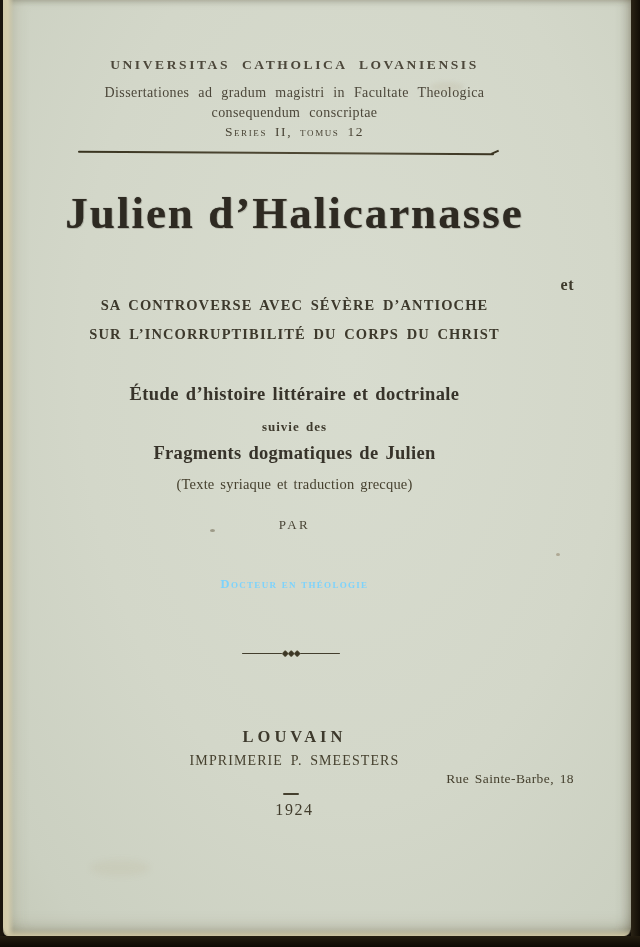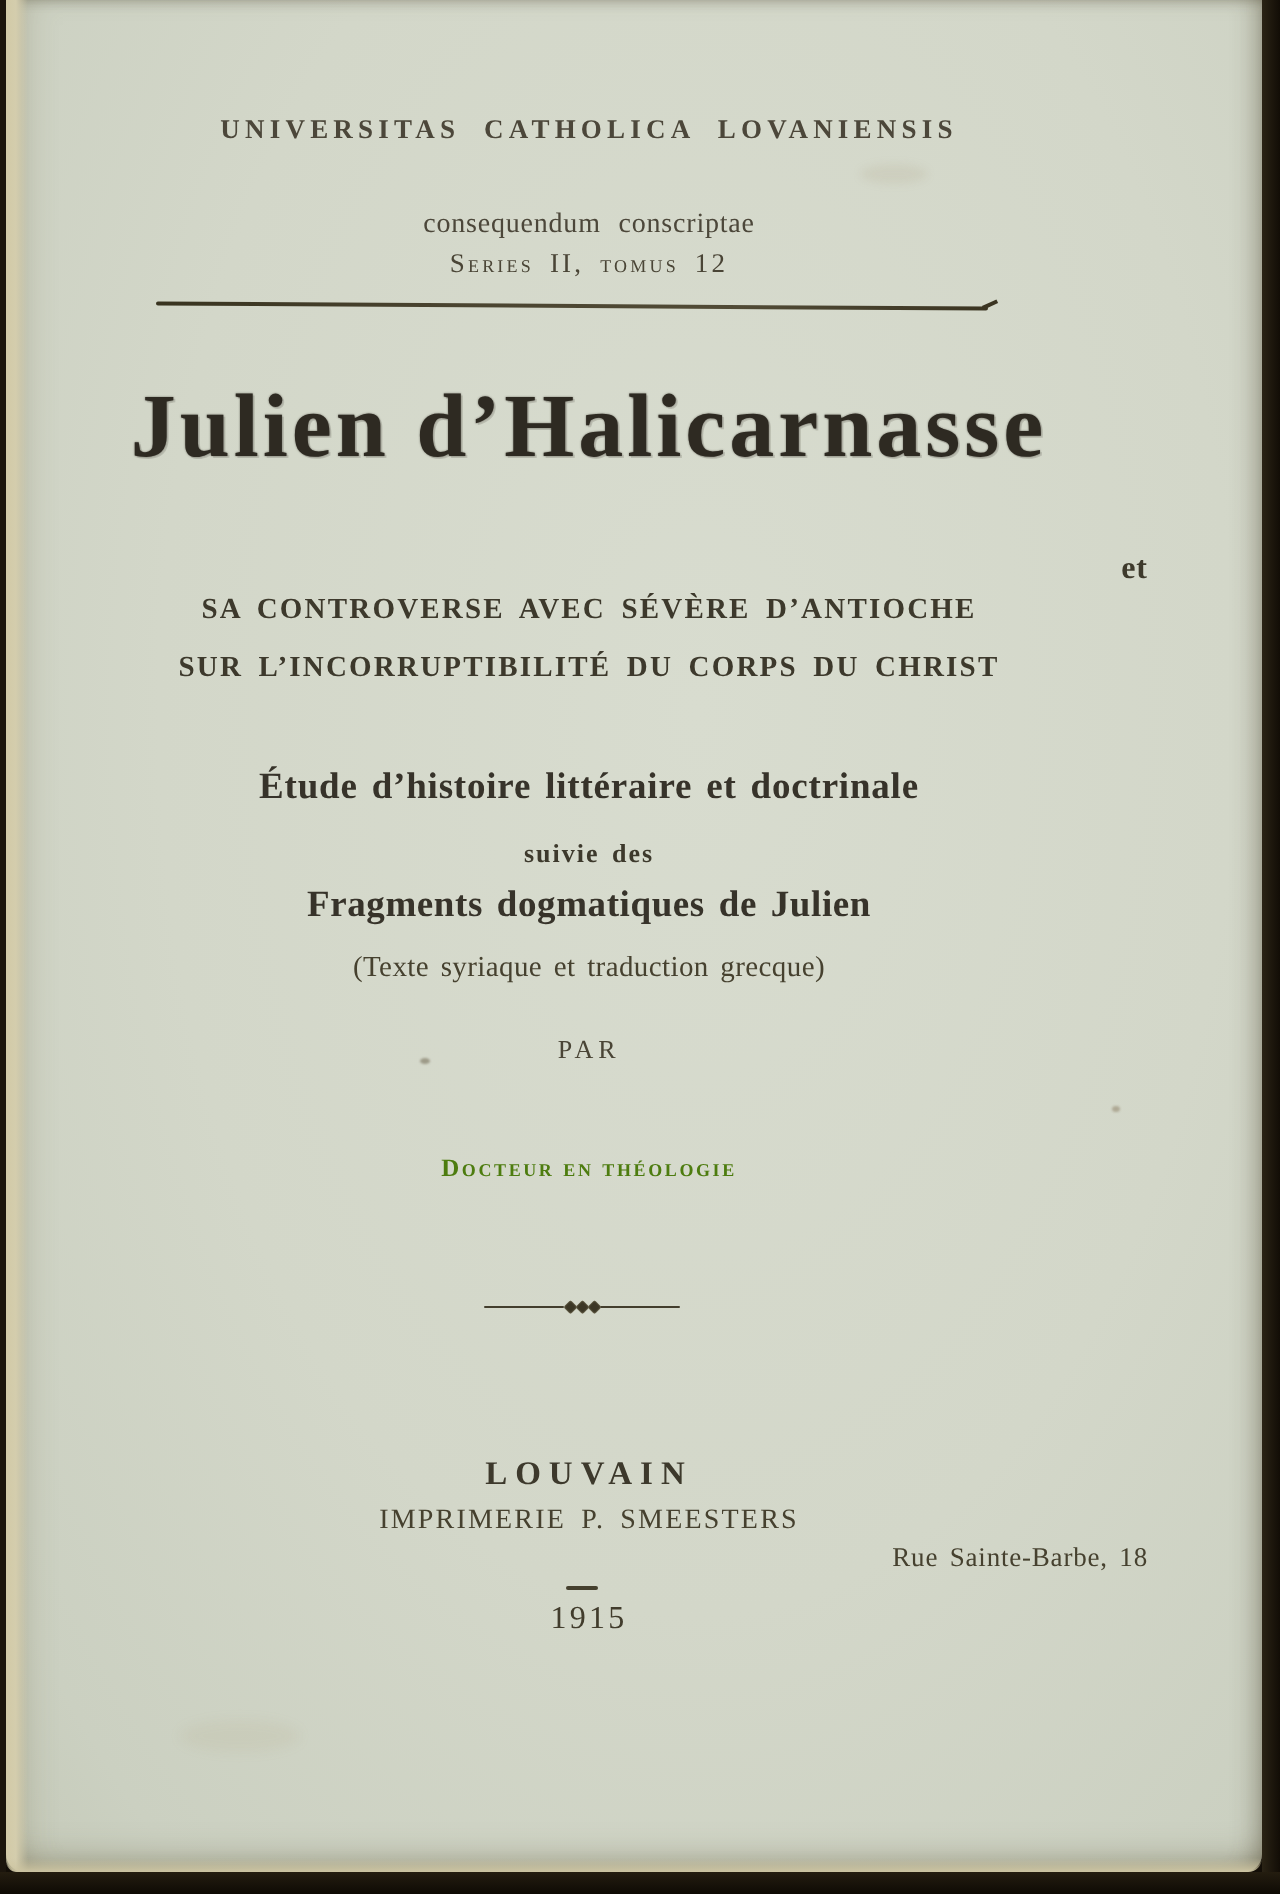--- a/index.html
+++ b/index.html
@@ -65,21 +65,21 @@
   .sub1{top:297px;font-size:14.5px;font-weight:bold;letter-spacing:1.1px;word-spacing:3px;color:#3d392c;}
   .sub2{top:326px;font-size:14.5px;font-weight:bold;letter-spacing:1.1px;word-spacing:3px;color:#3d392c;}
 
   .etude{top:384px;font-size:18.5px;font-weight:bold;letter-spacing:.4px;word-spacing:2px;color:#37332a;}
   .suivie{top:419px;font-size:13px;font-weight:bold;letter-spacing:1px;word-spacing:2px;color:#3d392c;}
   .frag{top:443px;font-size:18.5px;font-weight:bold;letter-spacing:.3px;word-spacing:2px;color:#37332a;}
   .texte{top:476px;font-size:14.5px;letter-spacing:.2px;word-spacing:2px;color:#46412f;}
 
   .par{top:517px;font-size:13px;letter-spacing:2.4px;color:#4a4536;text-align:center;}
   .author{top:541px;font-size:21px;font-weight:bold;font-variant:small-caps;letter-spacing:2.6px;word-spacing:6px;color:#37332a;}
-  .doct{top:577px;font-size:12.5px;font-weight:bold;font-variant:small-caps;letter-spacing:1.3px;color:#4d7c0f;}
+  .doct{top:577px;font-size:12.5px;font-weight:bold;font-variant:small-caps;letter-spacing:1.3px;color:#7dd3fc;}
 
   .ornament{position:absolute;left:242px;top:650px;width:98px;height:7px;display:flex;align-items:center;}
   .ornament .seg{flex:1;height:1.6px;background:#433e2d;border-radius:1px;}
   .ornament .dia{width:4.5px;height:4.5px;margin:0 .8px;background:#3c3726;transform:rotate(45deg);border-radius:1px;box-shadow:inset 0 0 1px #8d8668;}
 
   .city{top:727px;font-size:16.5px;letter-spacing:4px;color:#3d392c;font-weight:bold;}
   .printer{top:753px;font-size:14px;letter-spacing:1.1px;word-spacing:3px;color:#46412f;}
   .street{top:771px;font-size:13.5px;letter-spacing:.4px;word-spacing:2px;color:#46412f;text-align:right;}
   .dash{position:absolute;left:283px;top:793px;width:16px;height:2px;background:#45402e;border-radius:1px;}
   .year{top:801px;font-size:16px;letter-spacing:1.6px;color:#413c2c;}
@@ -90,20 +90,21 @@
   .stain.s3{left:430px;top:82px;width:34px;height:10px;background:rgba(150,130,85,.10);filter:blur(2px);}
   .stain.s4{left:90px;top:860px;width:60px;height:16px;background:rgba(160,140,95,.08);filter:blur(3px);}
 </style>
 </head>
 <body>
 
 <div class="scan">
   <div class="paper"></div>
 
   <div class="line univ">UNIVERSITAS CATHOLICA LOVANIENSIS</div>
+  <div class="line diss">Dissertationes ad gradum magistri in Facultate Theologica</div>
   <div class="line conseq">consequendum conscriptae</div>
   <div class="line series">Series II, tomus 12</div>
 
   <div class="rule1">
     <div class="bar"></div>
     <div class="tick"></div>
   </div>
 
   <div class="line title">Julien d’Halicarnasse</div>
   <div class="line et">et</div>
@@ -124,21 +125,21 @@
     <span class="dia"></span>
     <span class="dia"></span>
     <span class="dia"></span>
     <span class="seg"></span>
   </div>
 
   <div class="line city">LOUVAIN</div>
   <div class="line printer">IMPRIMERIE P. SMEESTERS</div>
   <div class="line street">Rue Sainte-Barbe, 18</div>
   <div class="dash"></div>
-  <div class="line year">1915</div>
+  <div class="line year">1924</div>
 
   <div class="stain s1"></div>
   <div class="stain s2"></div>
   <div class="stain s3"></div>
   <div class="stain s4"></div>
 
   <div class="edge-left"></div>
   <div class="edge-right"></div>
   <div class="edge-bottom"></div>
 </div>

